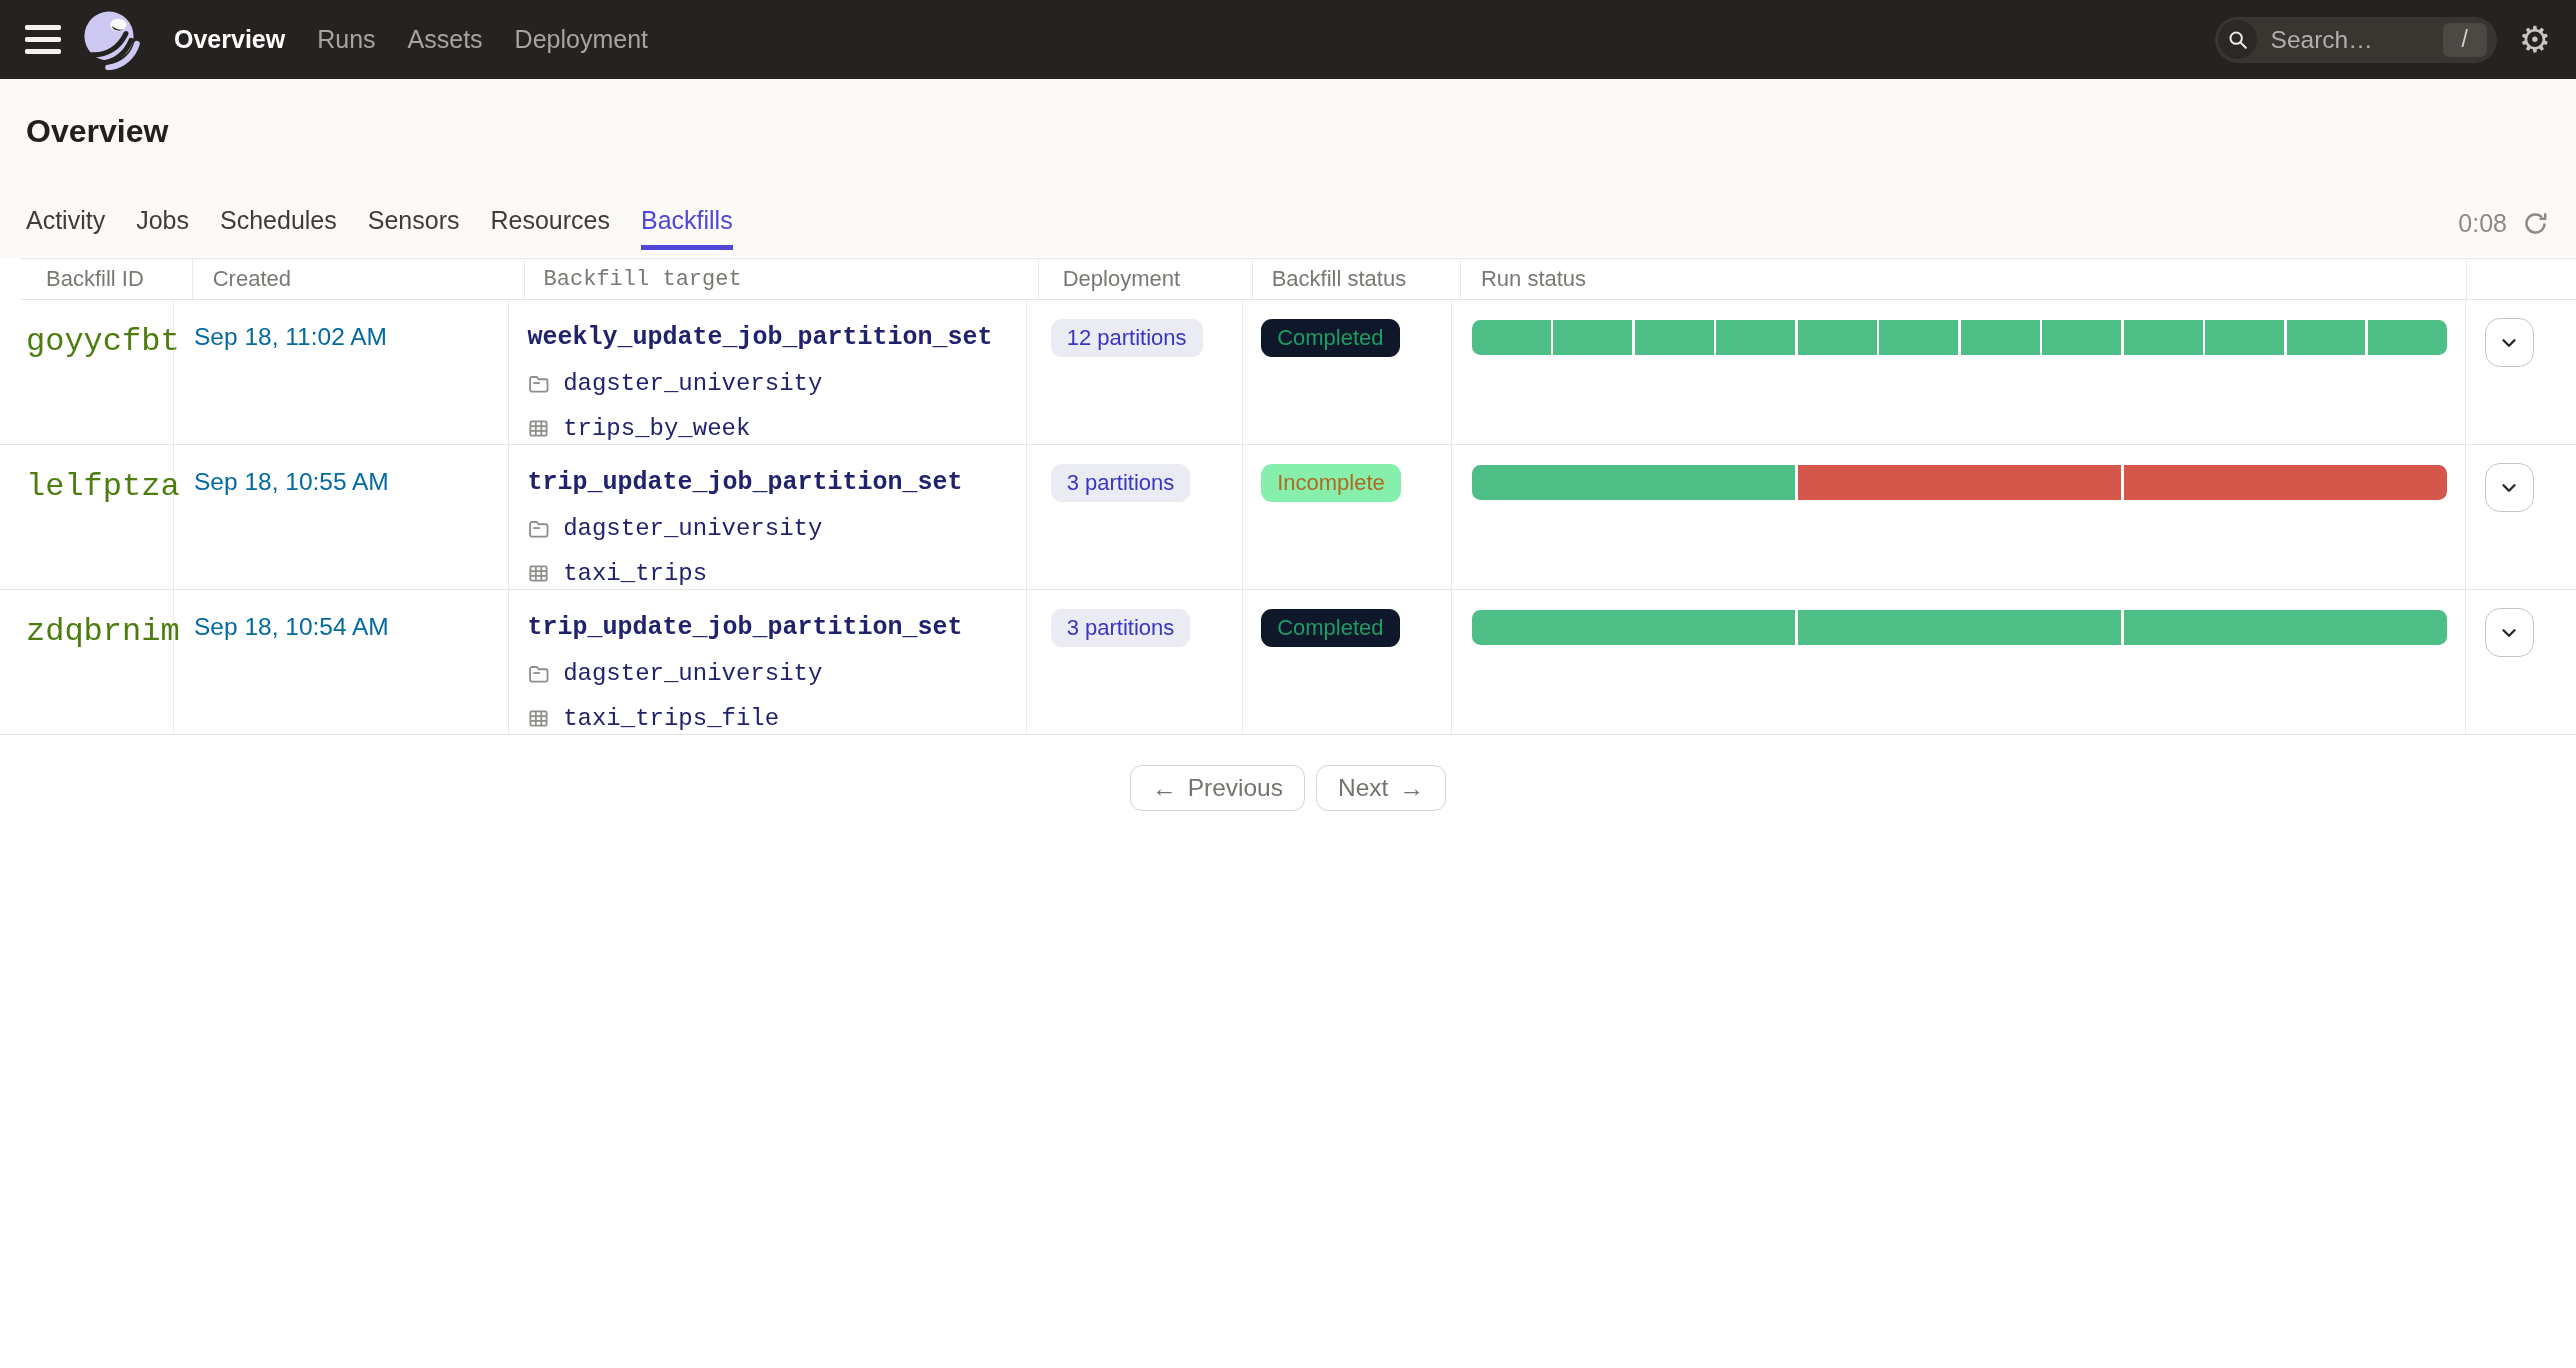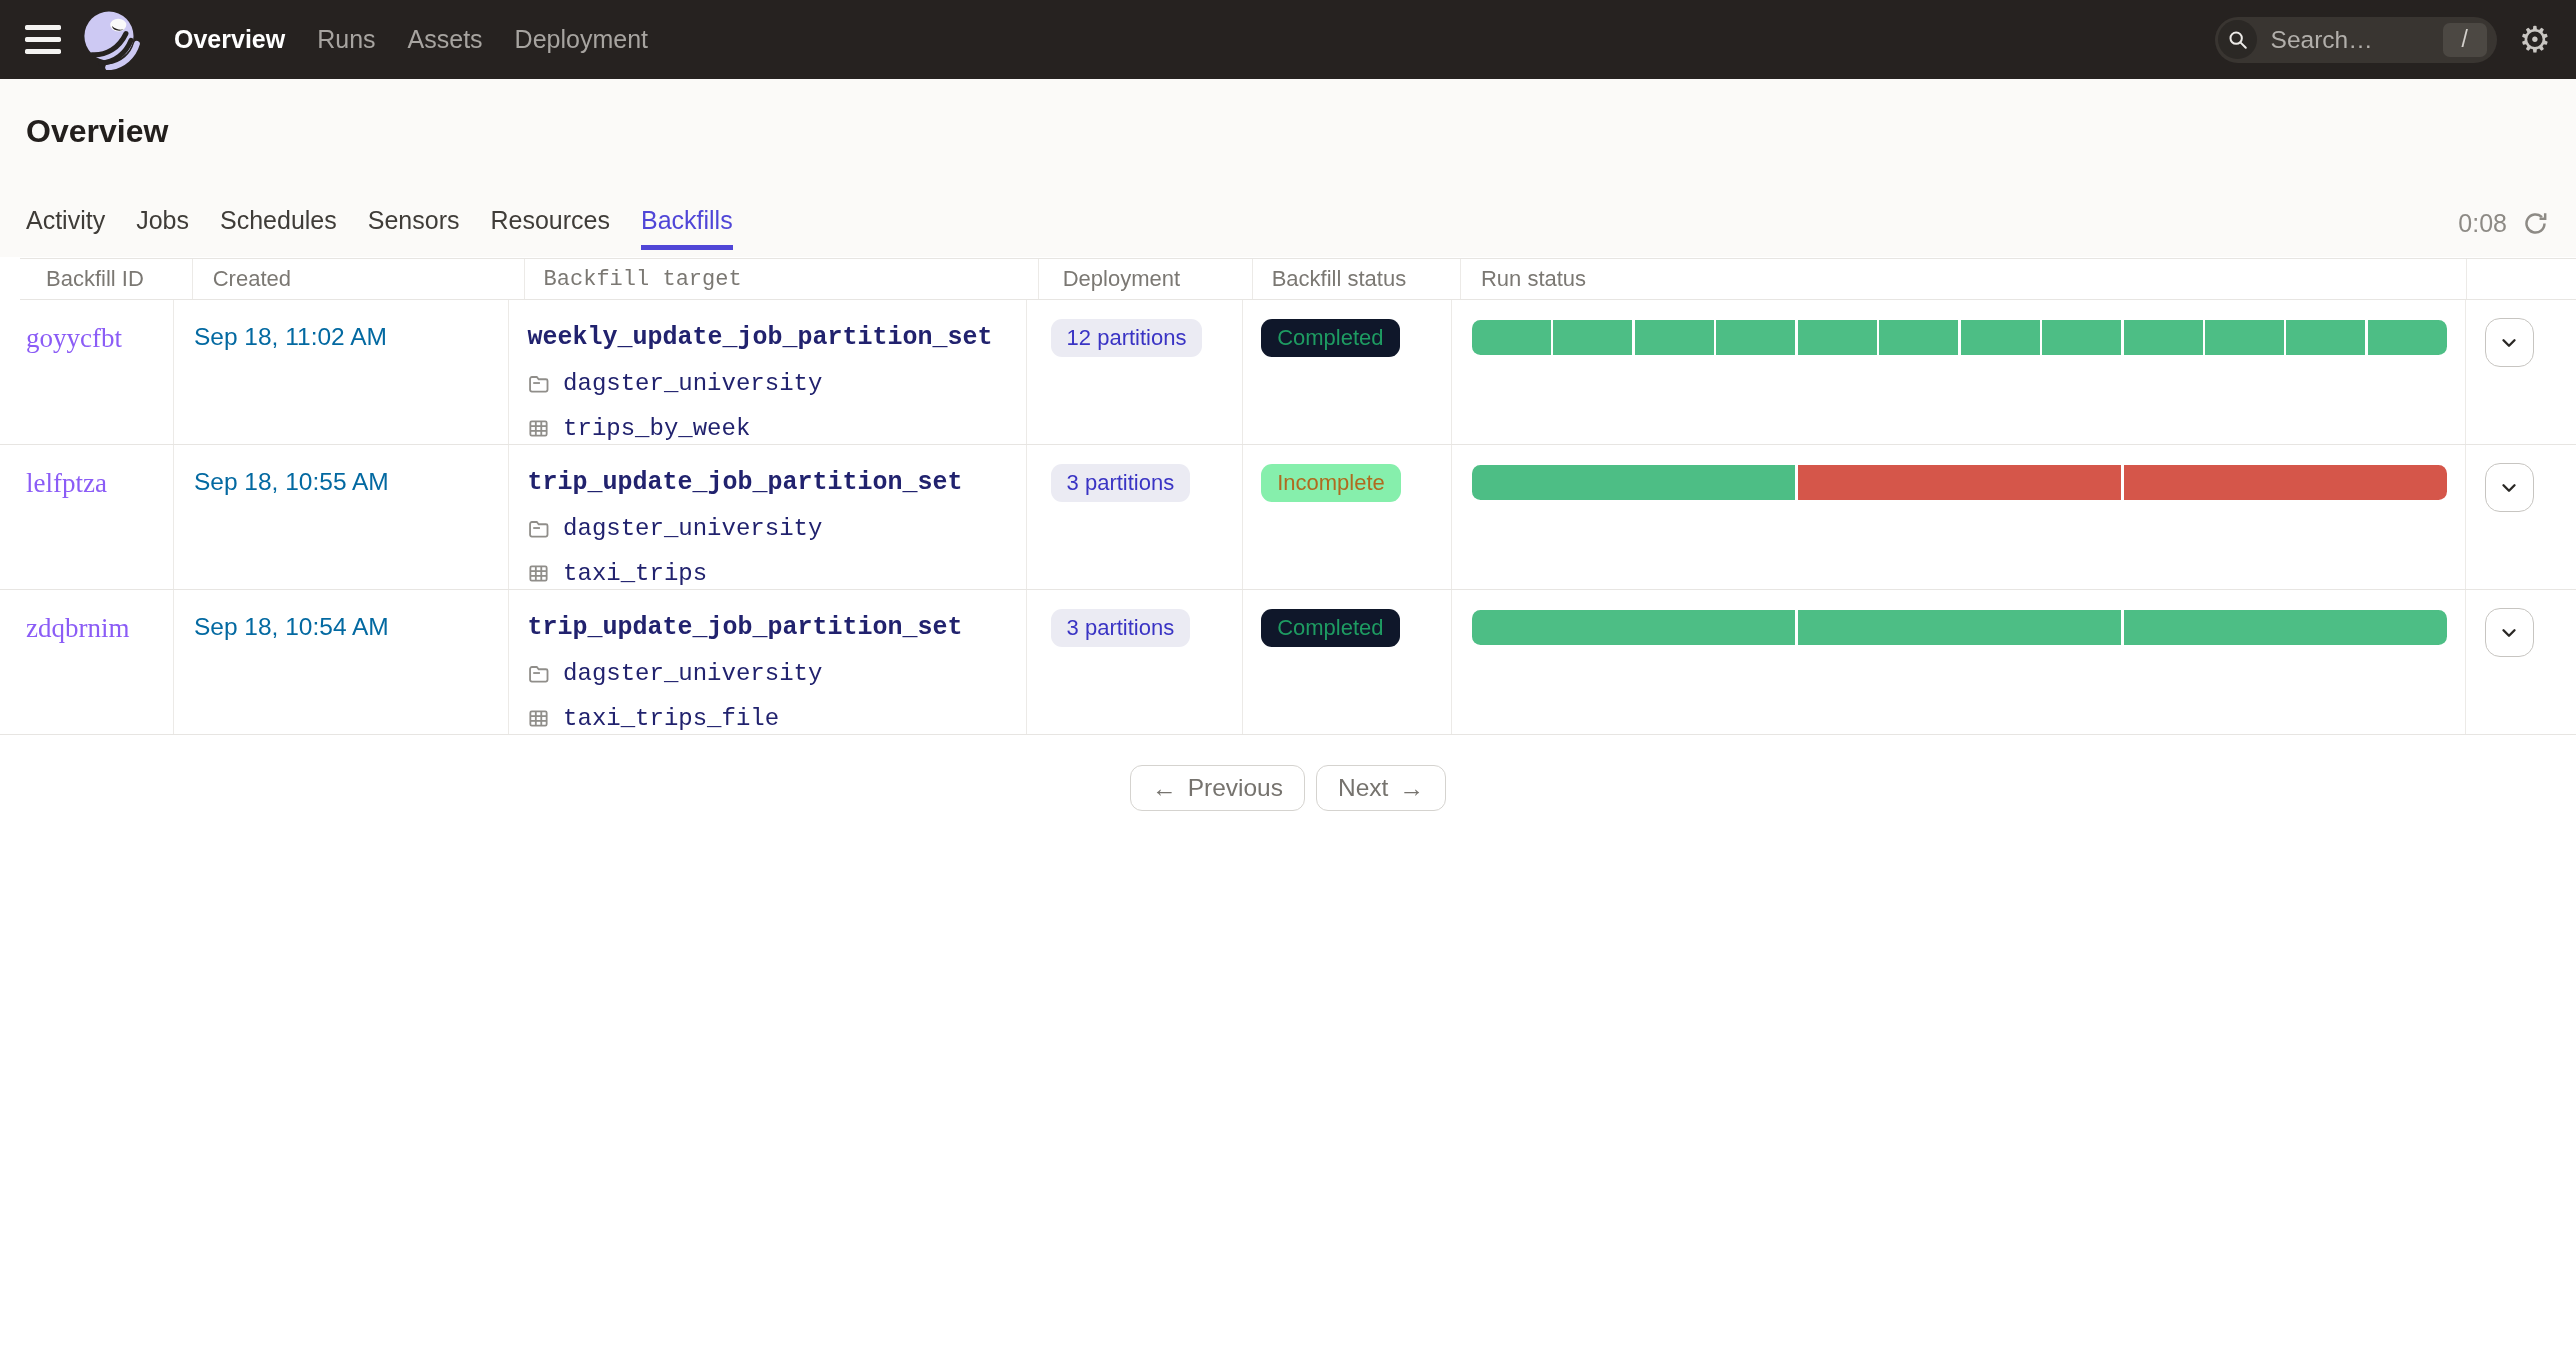--- a/index.html
+++ b/index.html
@@ -63,21 +63,21 @@
   .c4 { width:216px;  padding-left:24px; }
   .c5 { width:210px;  padding-left:18.6px; }
   .c6 { width:1014px; padding-left:19.5px; }
   .c7 { width:110px;  padding-left:18.6px; }
   .th { display:flex; align-items:center; font-size:22px; color:#7B7873; }
   .td { padding-top:23px; }
   .td.badge-cell { padding-top:18.6px; }
   .td.bar-cell { padding-top:20px; }
   .td.btn-cell { padding-top:18px; }
 
-  .id-link { font-family:Liberation Serif, serif; font-size:27px; color:#8b5cf6; text-decoration:none; cursor:pointer; }
+  .id-link { font-family:Liberation Mono, monospace; font-size:32px; color:#4d7c0f; text-decoration:none; cursor:pointer; }
   .date { font-size:24.5px; color:#0369a1; }
   .target-link { display:inline-block; font-size:25px; font-weight:700; color:#21226E; text-decoration:none; cursor:pointer; }
   .subrow { display:flex; align-items:center; gap:12.7px; margin-top:18px; }
   .subrow svg { display:block; }
   .sub-link { font-size:24px; color:#21226E; text-decoration:none; cursor:pointer; }
 
   .badge {
     display:inline-flex; align-items:center; height:38px; padding:0 16px;
     border-radius:11px; font-size:22px; white-space:nowrap;
   }

